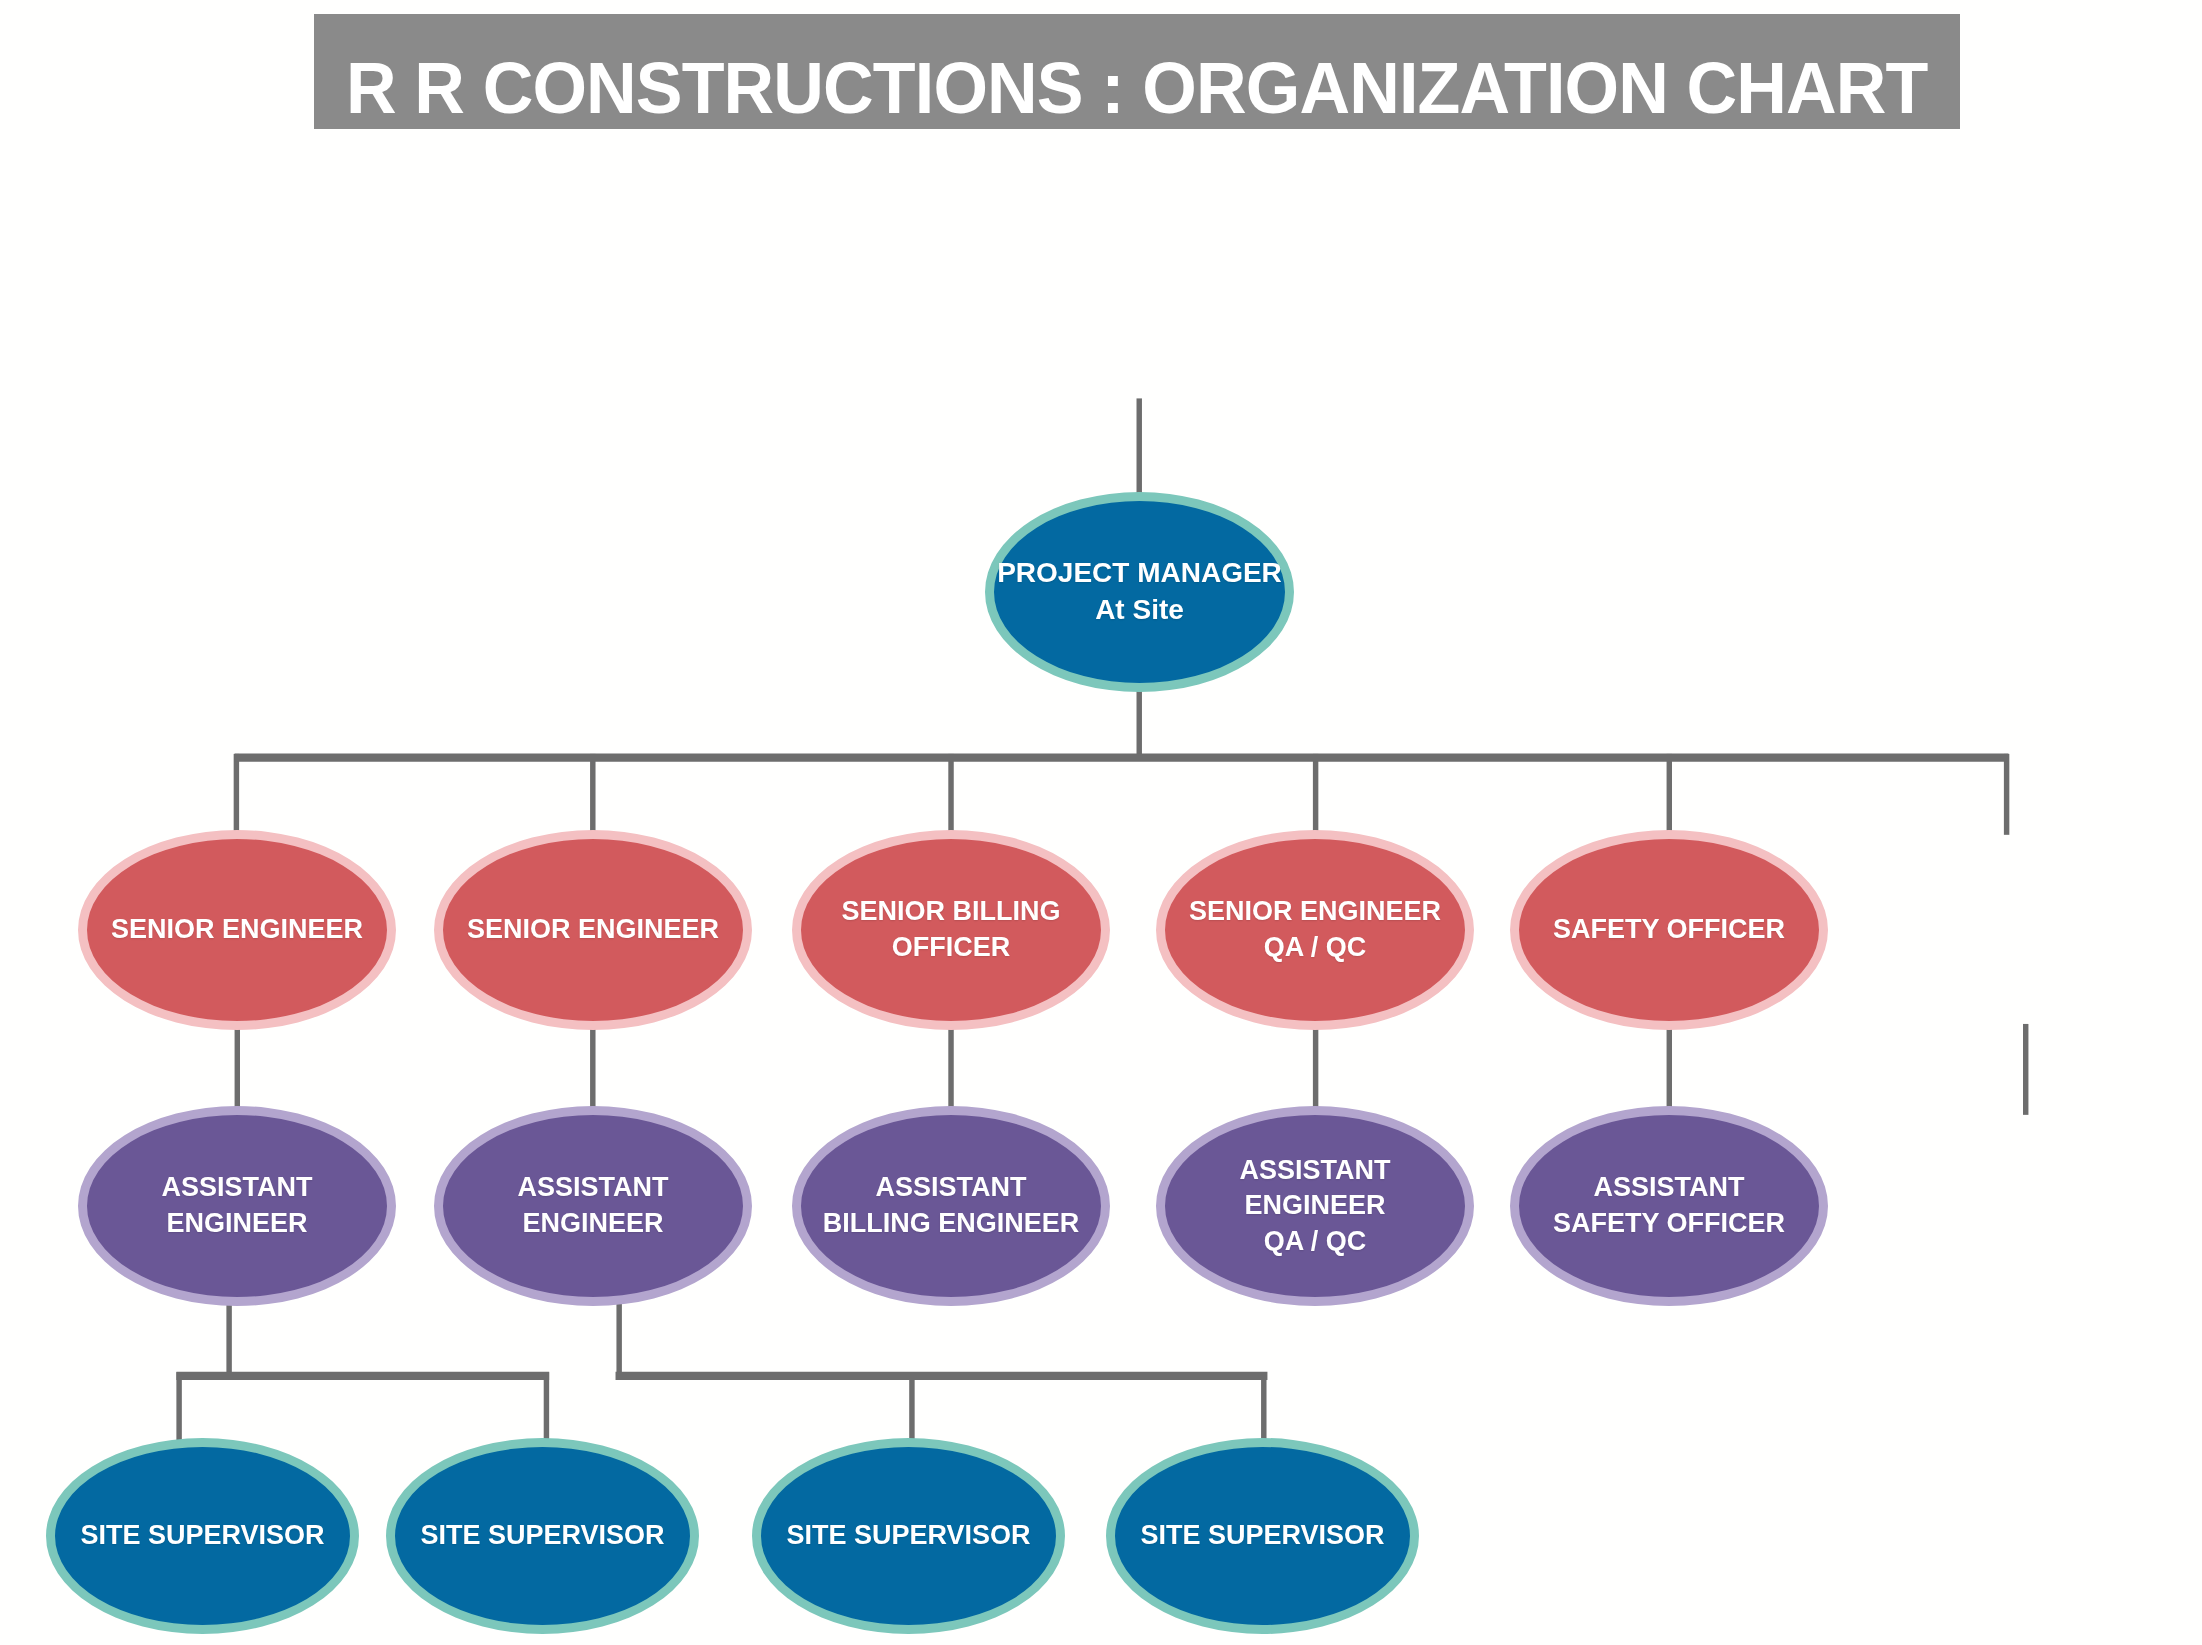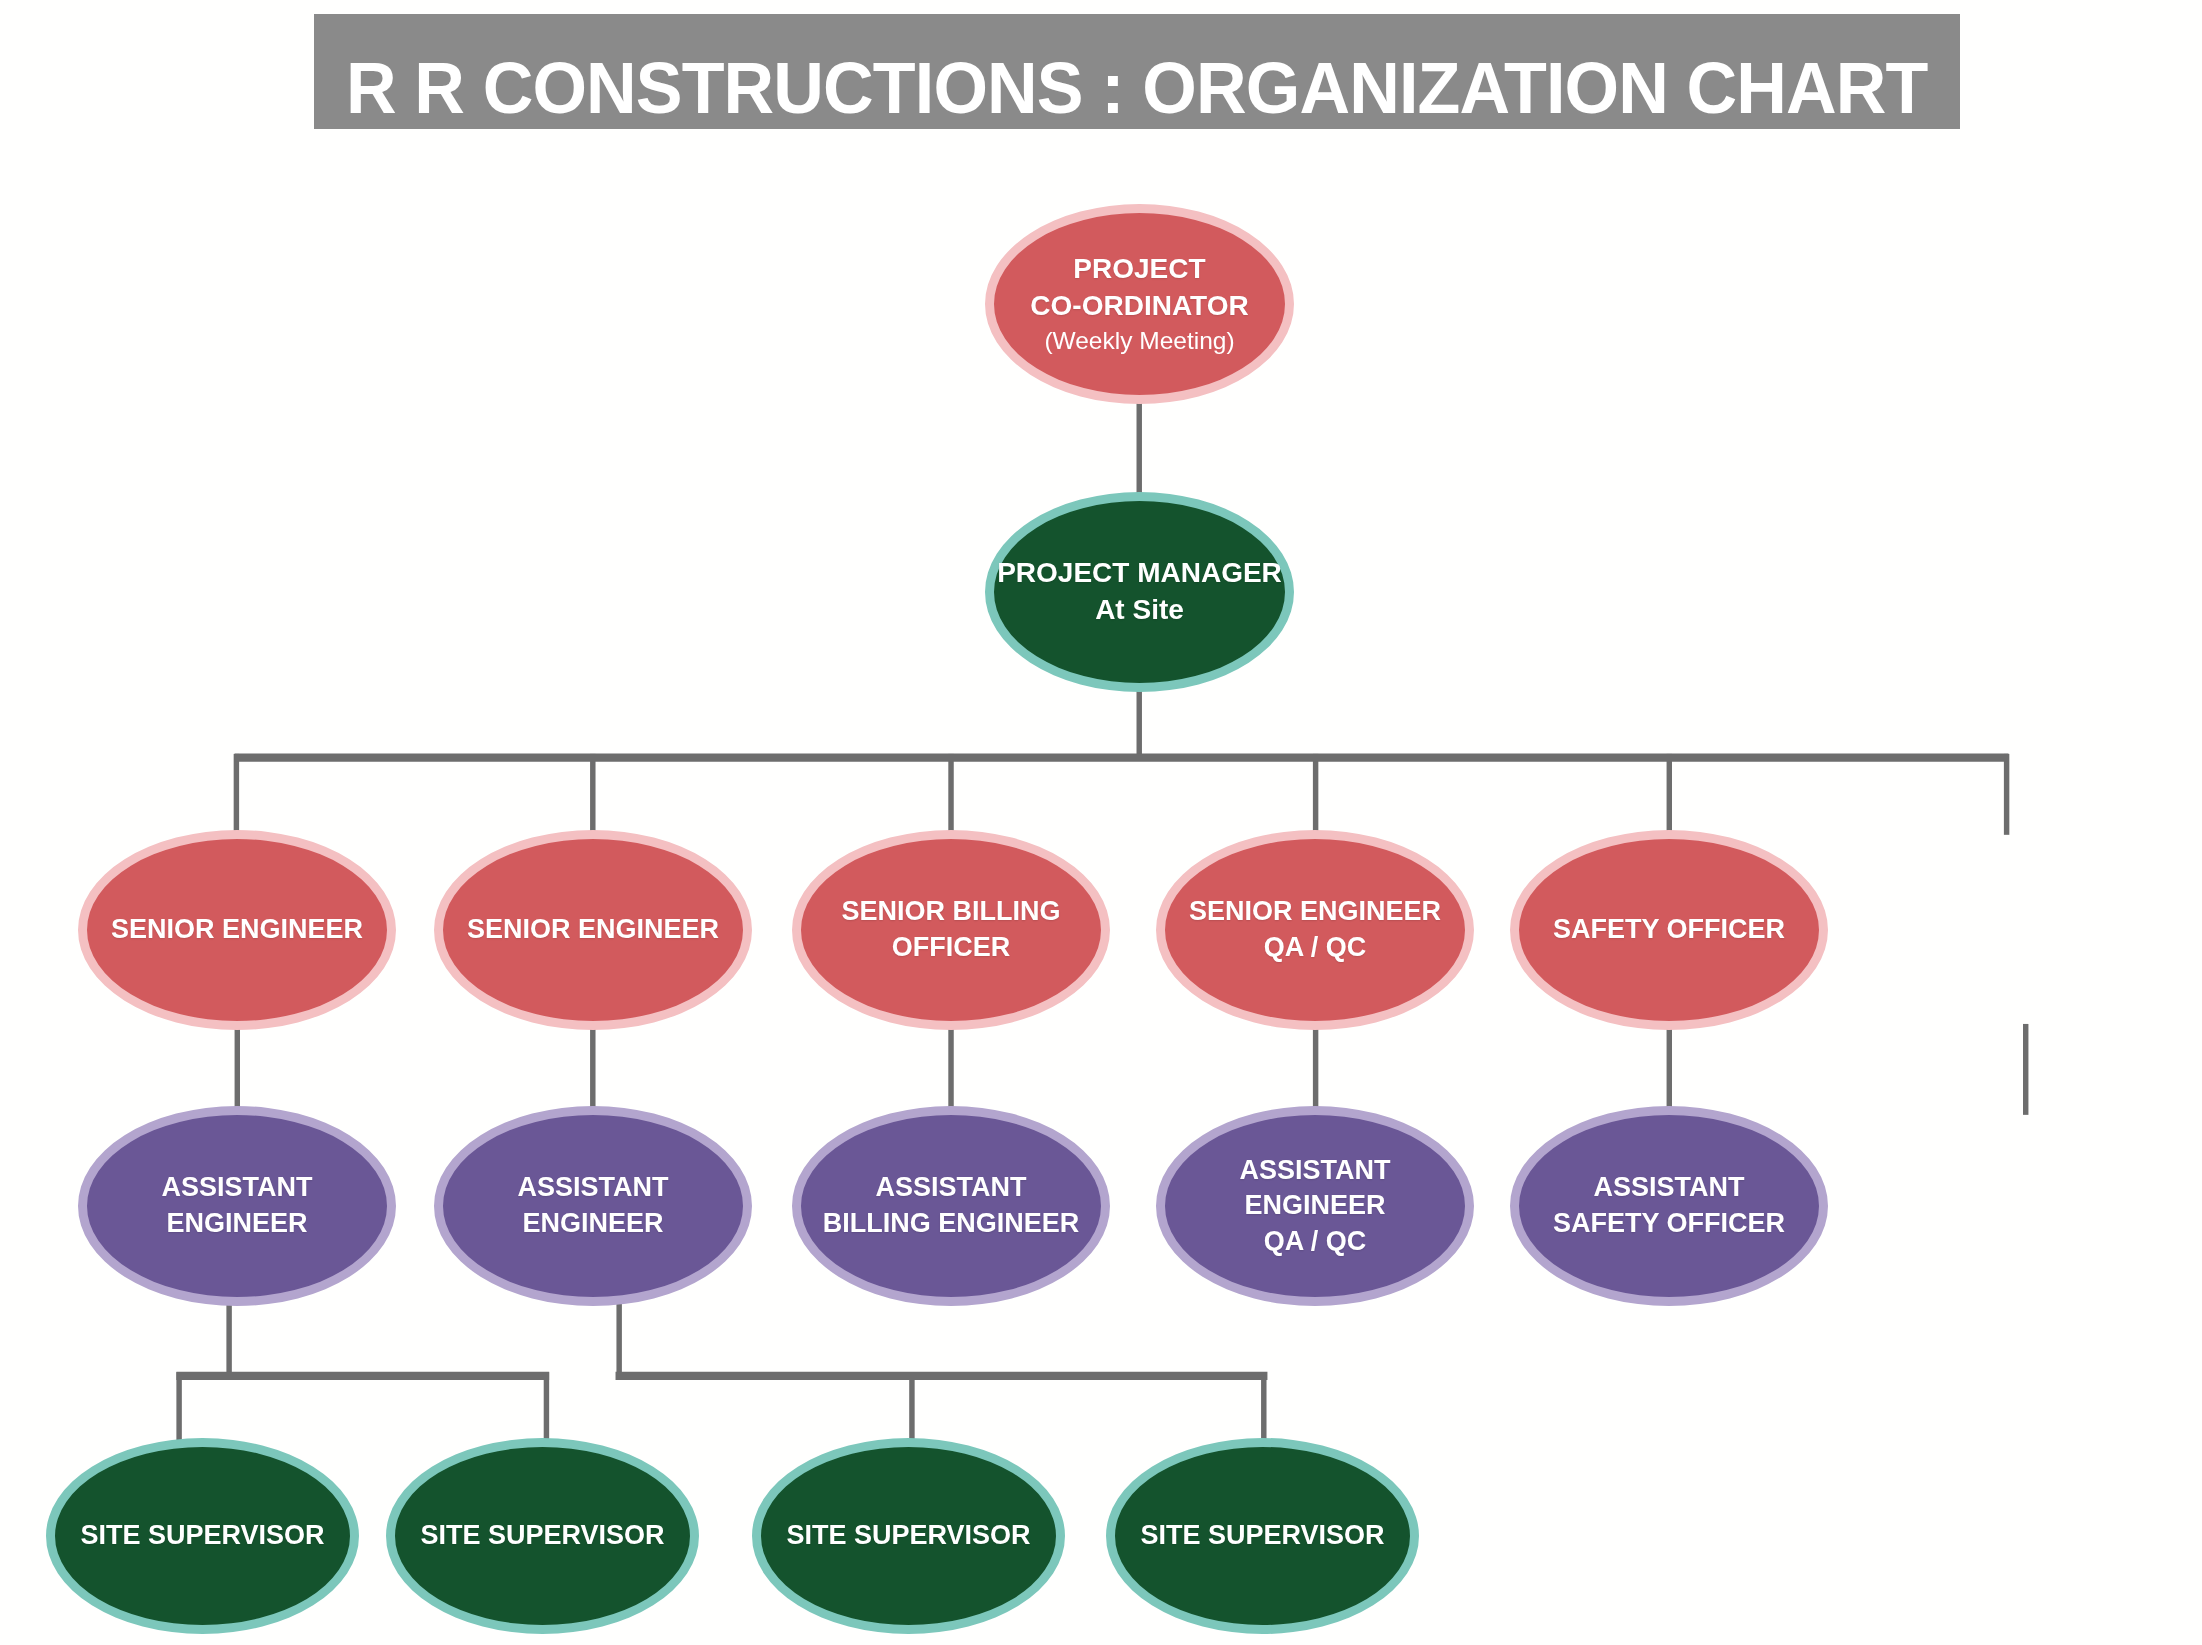--- a/index.html
+++ b/index.html
@@ -47,21 +47,21 @@
     display: flex;
     flex-direction: column;
     align-items: center;
     justify-content: center;
     text-align: center;
     z-index: 1;
     box-sizing: border-box;
     color: #ffffff;
   }
   .node.red    { background: #d25a5d; border: 9px solid #f4c0c2; }
-  .node.teal   { background: #14532d; border: 9px solid #7cc7bb; }
+  .node.teal   { background: #0369a1; border: 9px solid #7cc7bb; }
   .node.purple { background: #6a5796; border: 9px solid #b3a5ce; }
   .node-label {
     font-weight: bold;
     font-size: 27px;
     line-height: 1.32;
     white-space: pre-line;
     text-shadow: 0 0.9px 1.8px rgba(0,0,0,0.12);
   }
   .node-label.big { font-size: 28px; }
   .node-subtitle {
@@ -112,25 +112,20 @@
       <line x1="194" y1="1513" x2="604" y2="1513"></line>
 
       <line x1="677" y1="1513" x2="1394" y2="1513"></line>
     </g>
   </svg>
 
   <div class="title-bar">
     <div class="title-text">R R CONSTRUCTIONS : ORGANIZATION CHART</div>
   </div>
 
-  <div class="node red" style="left:985px;top:204px;width:309px;height:200px">
-    <div class="node-label big">PROJECT
-CO-ORDINATOR</div>
-    <div class="node-subtitle">(Weekly Meeting)</div>
-  </div>
 
   <div class="node teal" style="left:985px;top:492px;width:309px;height:200px">
     <div class="node-label big">PROJECT MANAGER
 At Site</div>
   </div>
 
   <div class="node red" style="left:78px;top:830px;width:318px;height:200px">
     <div class="node-label">SENIOR ENGINEER</div>
   </div>
   <div class="node red" style="left:434px;top:830px;width:318px;height:200px">

